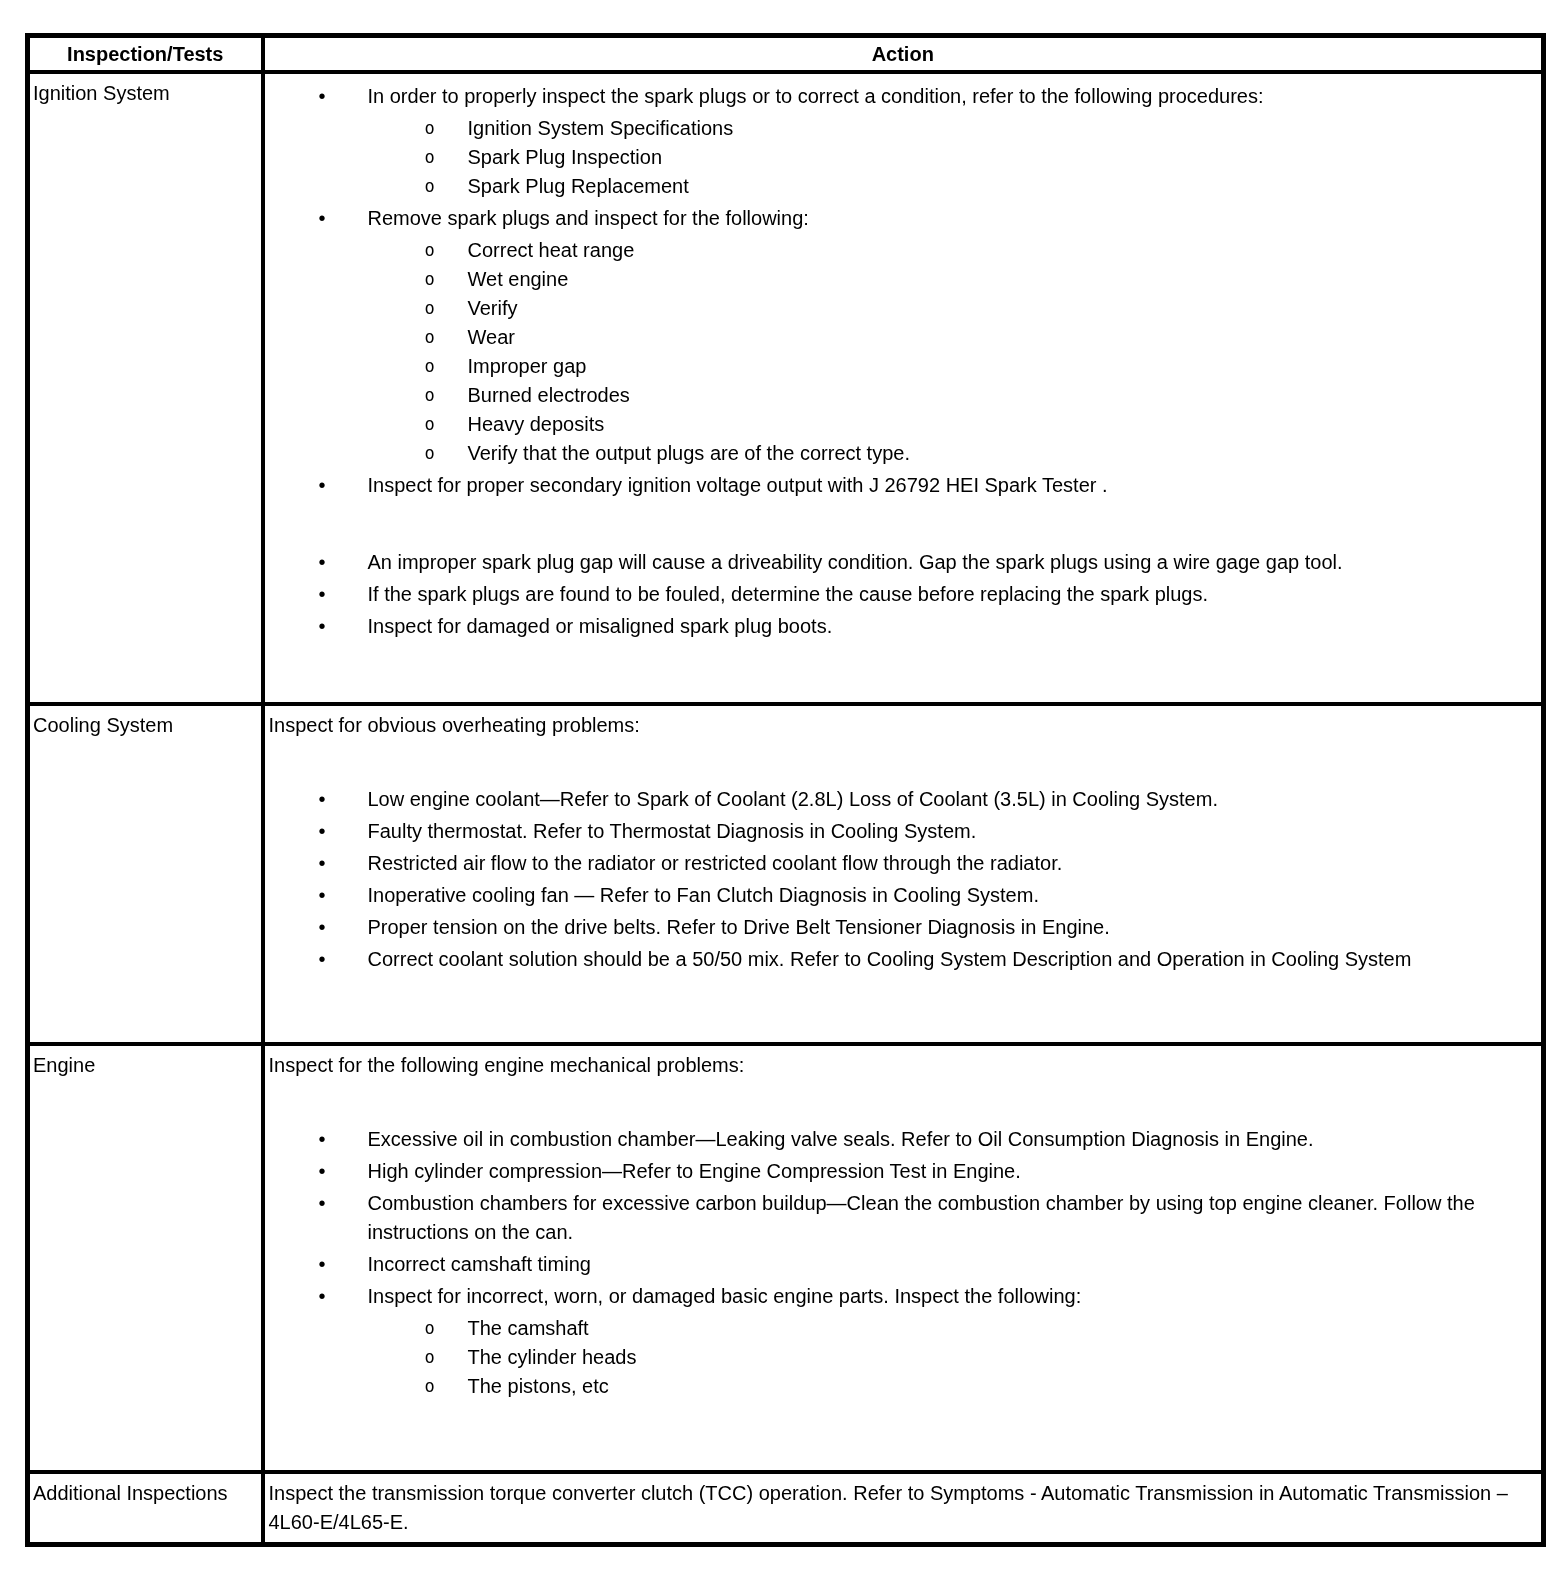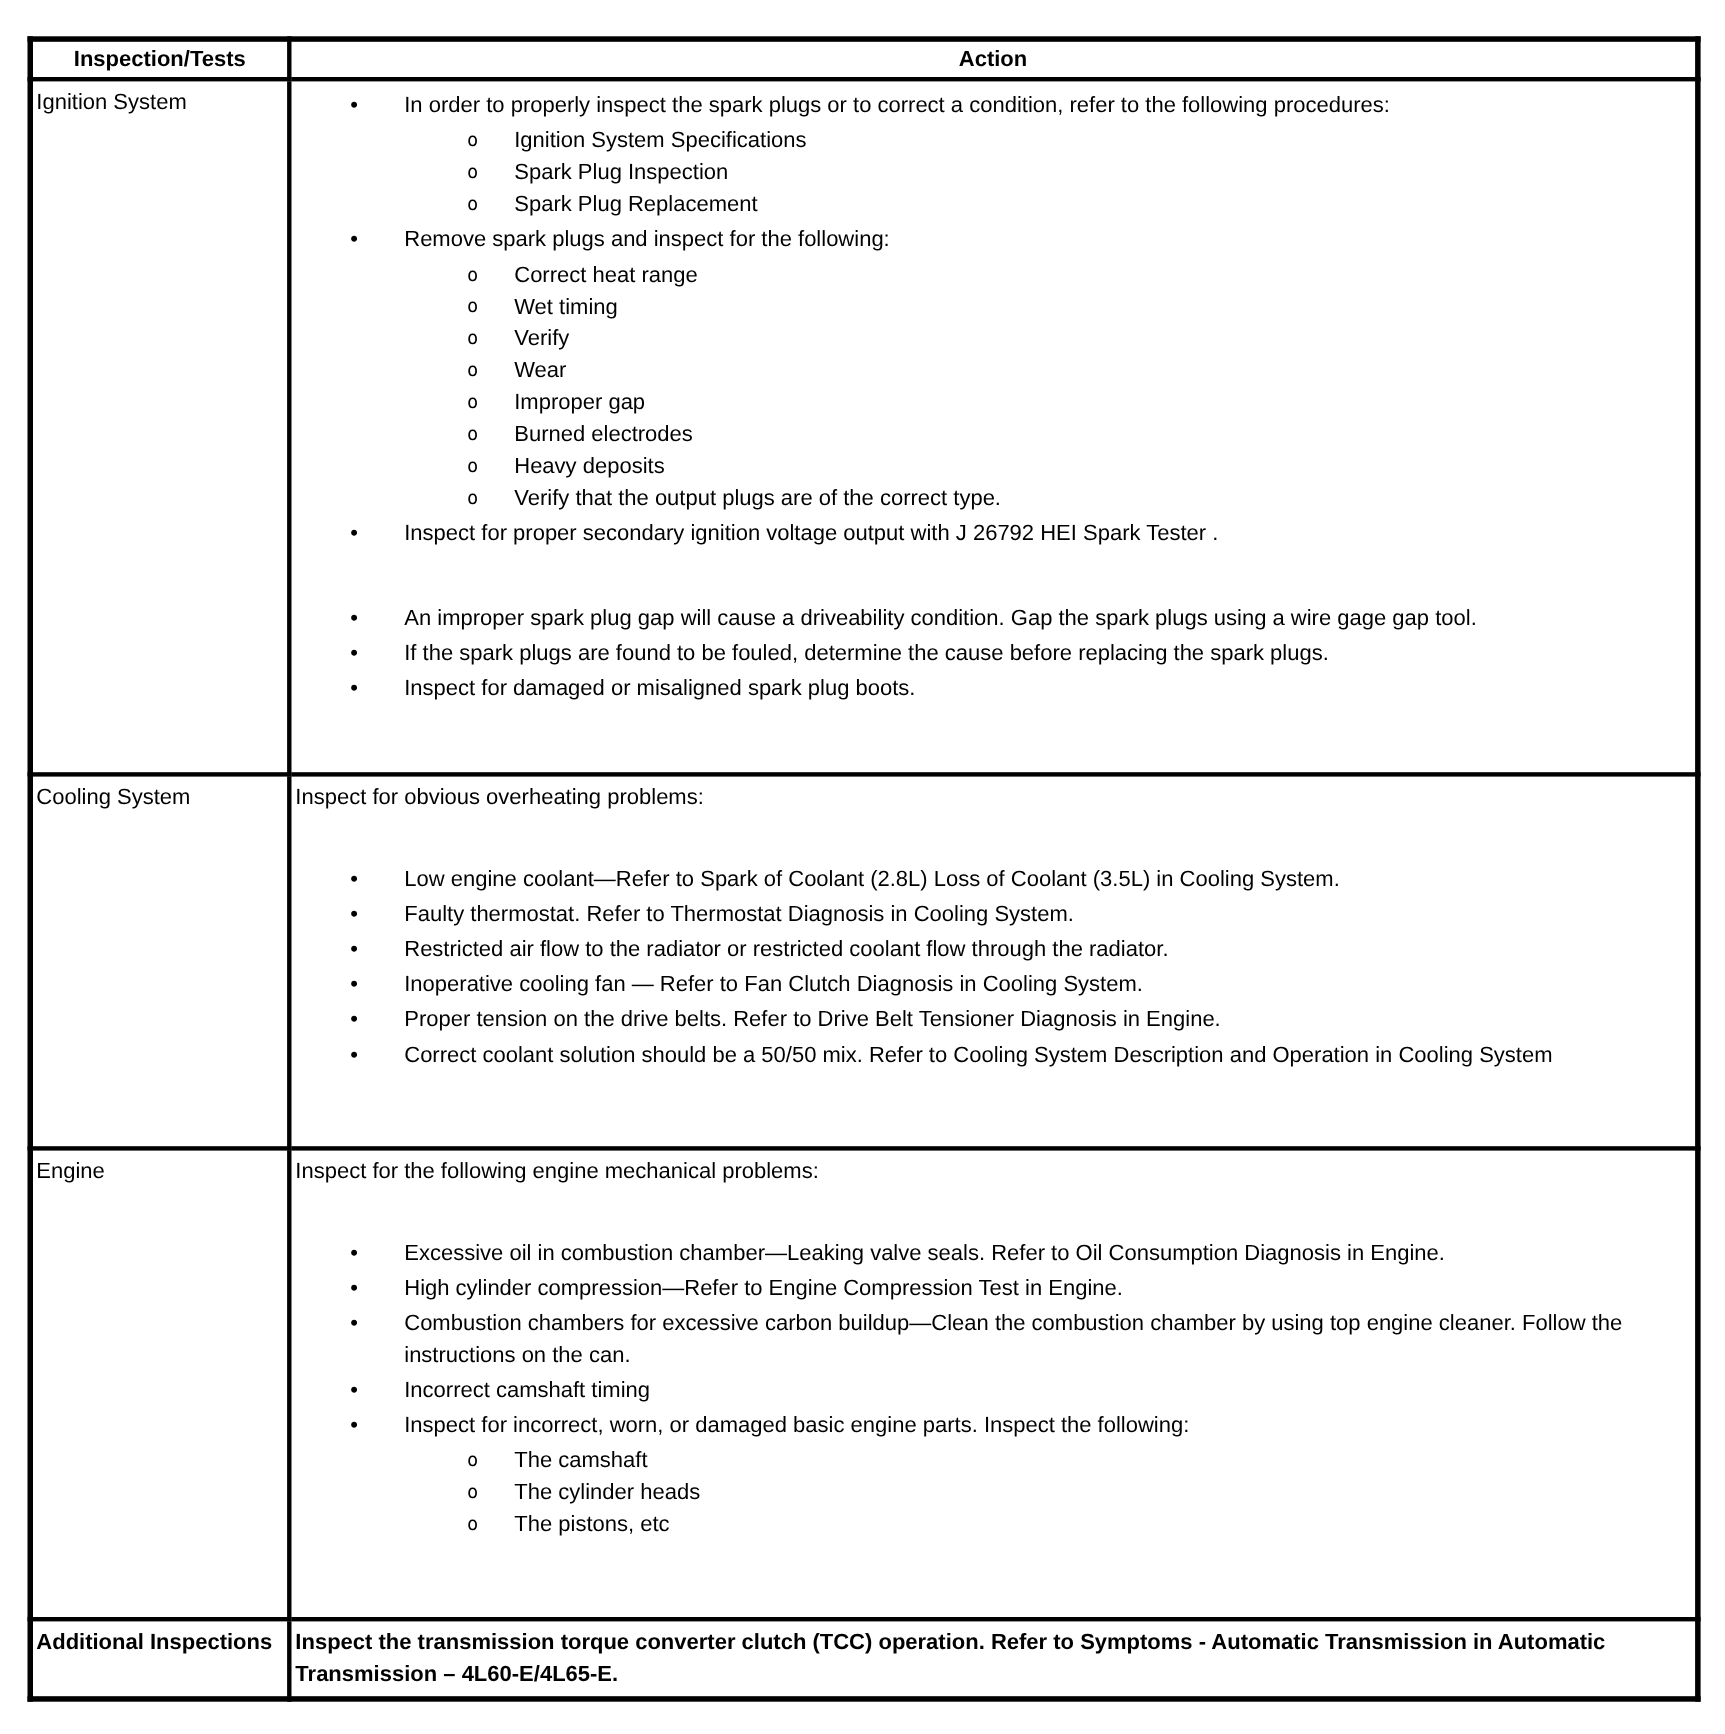--- a/index.html
+++ b/index.html
@@ -36,21 +36,21 @@
   }
   col.c-test { width: 235px; }
 
   td.test-col { padding: 5px 4px 5px 3px; }
   td.action-col { padding: 5px 8px 5px 4px; }
 
   
   tbody tr:nth-child(1) td { height: 632px; }
   tbody tr:nth-child(2) td { height: 340px; }
   tbody tr:nth-child(3) td { height: 428px; }
-  tbody tr:nth-child(4) td { height: 58px; font-weight: bold; }
+  tbody tr:nth-child(4) td { height: 58px; }
 
   .para { }
   .spacer { height: 42px; }
 
   .item { display: flex; }
   .item.l1 { padding-left: 50px; margin: 3px 0; }
   .item.l1 .marker { flex: none; width: 49px; }
   .item.l2 { padding-left: 156px; }
   .item.l2 .marker {
     flex: none; width: 43px;
@@ -97,21 +97,21 @@
             <div class="item l1">
               <span class="marker">•</span>
               <div class="text">Remove spark plugs and inspect for the following:</div>
             </div>
             <div class="item l2">
               <span class="marker">o</span>
               <div class="text">Correct heat range</div>
             </div>
             <div class="item l2">
               <span class="marker">o</span>
-              <div class="text">Wet timing</div>
+              <div class="text">Wet engine</div>
             </div>
             <div class="item l2">
               <span class="marker">o</span>
               <div class="text">Verify</div>
             </div>
             <div class="item l2">
               <span class="marker">o</span>
               <div class="text">Wear</div>
             </div>
             <div class="item l2">

